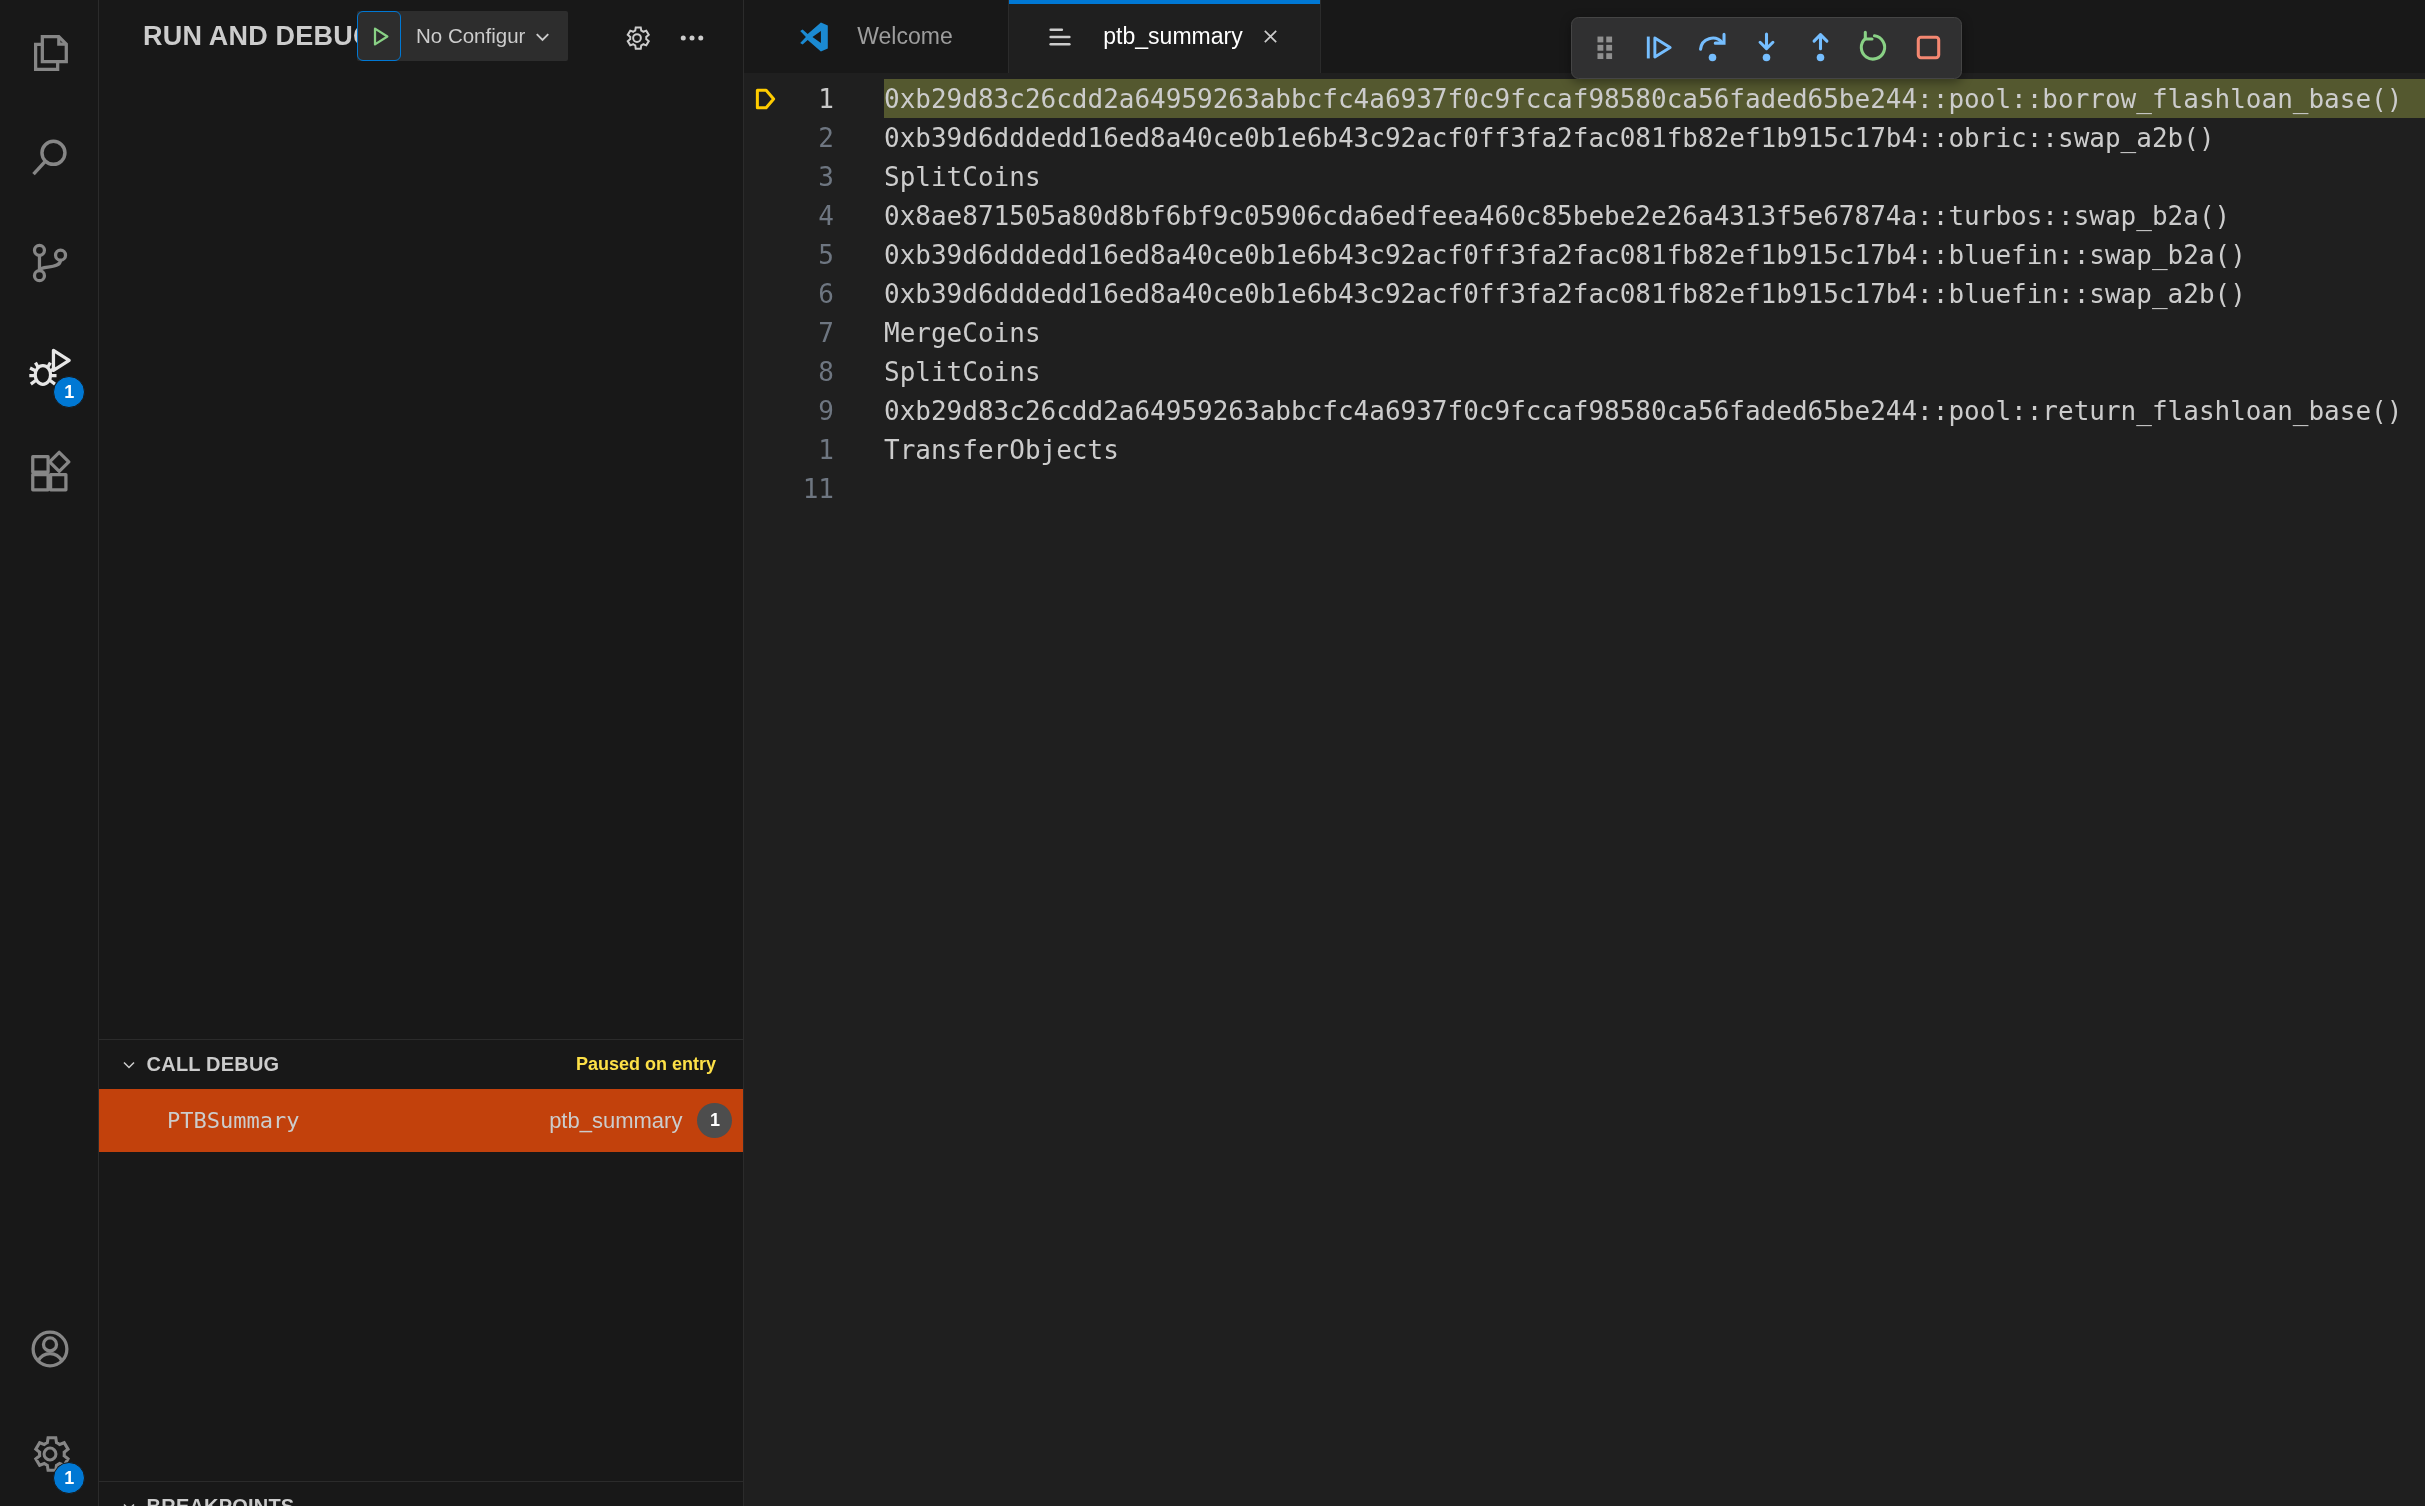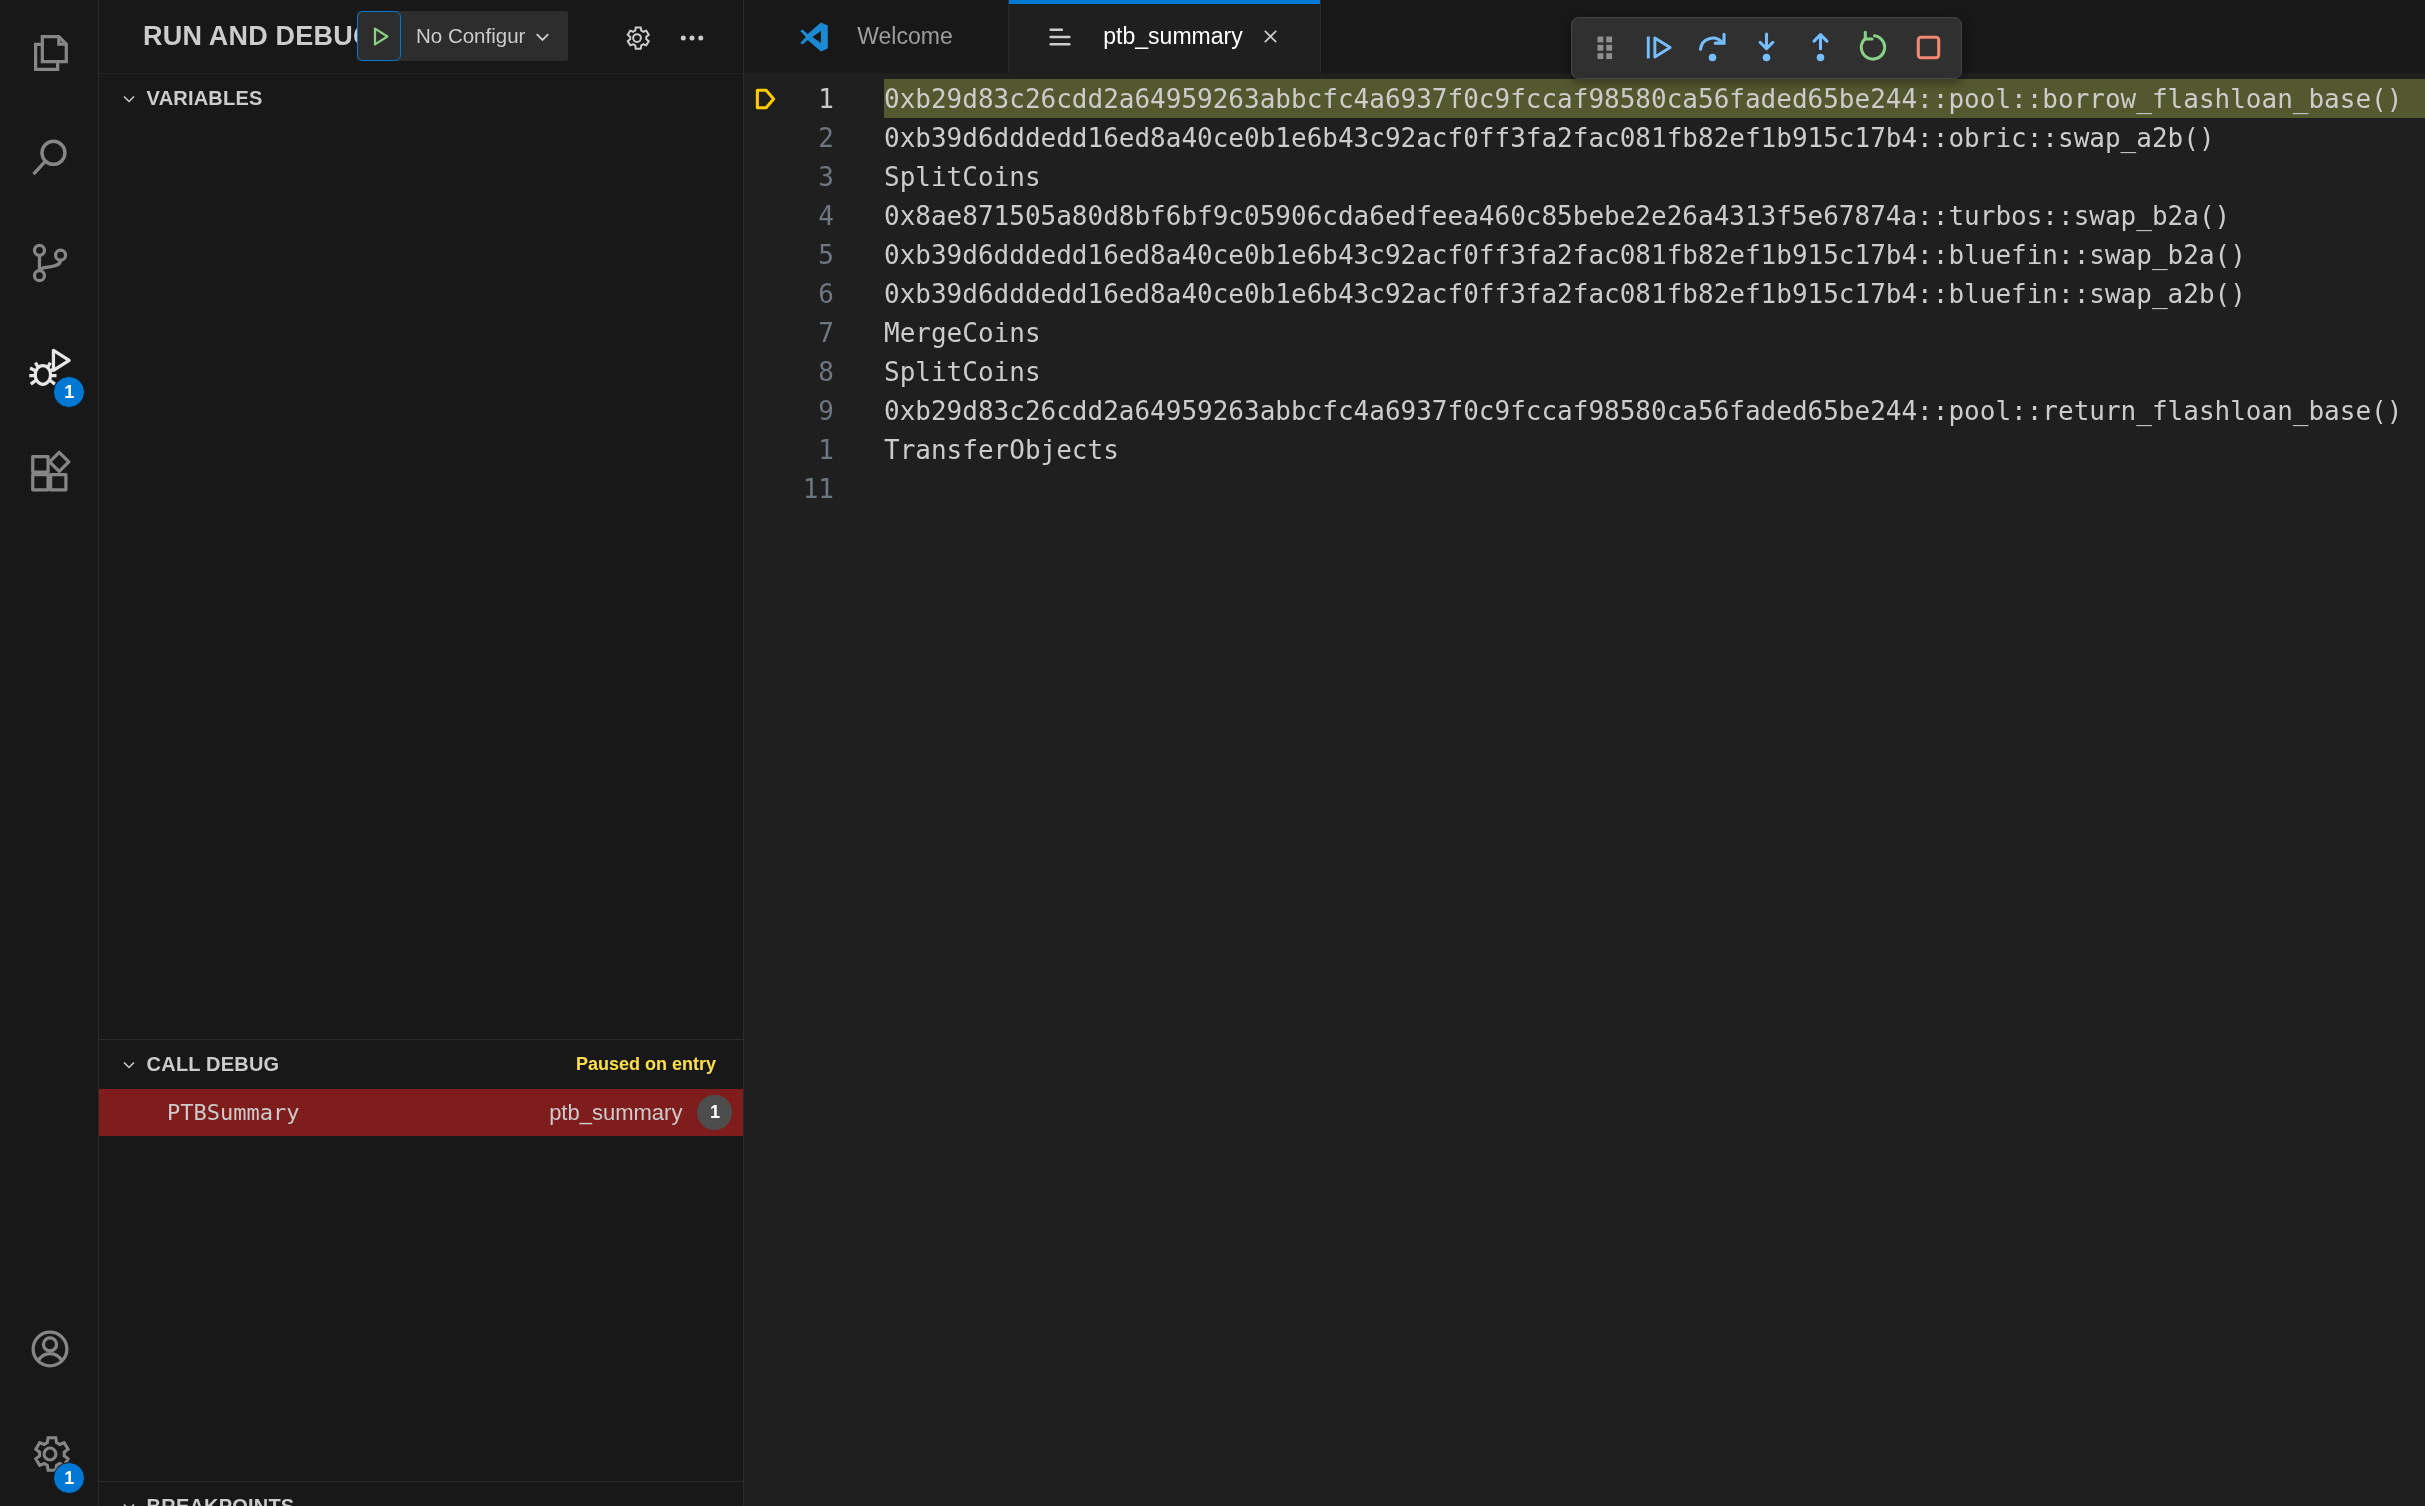--- a/index.html
+++ b/index.html
@@ -41,21 +41,21 @@
   .section { position:absolute; left:0; right:0; border-top:0.8px solid #2b2b2b; }
   .sec-variables   { top:73px;   height:573px; border-top:0.8px solid #212121; }
   .sec-watch       { top:646px;  height:393px; }
   .sec-callstack   { top:1039px; height:441px; }
   .sec-breakpoints { top:1481px; height:50px; }
   .sec-header { height:49px; display:flex; align-items:center; padding-left:20px; cursor:pointer; }
   .sec-header svg { width:20px; height:20px; flex:0 0 20px; }
   .sec-label { margin-left:7.6px; font-size:20px; font-weight:700; color:#cccccc; letter-spacing:0.2px; }
   .sec-status { margin-left:auto; margin-right:27px; font-size:18px; font-weight:700; color:#fde047; }
 
-  .frame-row { height:47px; background:#7f1d1d; display:flex; align-items:center; cursor:pointer; }
+  .frame-row { height:63px; background:#c2410c; display:flex; align-items:center; cursor:pointer; }
   .frame-name { margin-left:68px; font-family:"DejaVu Sans Mono", monospace; font-size:22px; color:#cccccc; }
   .frame-right { margin-left:auto; margin-right:10.6px; display:flex; align-items:center; }
   .frame-source { font-size:22px; color:#cccccc; }
   .frame-badge { margin-left:15px; width:35px; height:35px; border-radius:17.4px; background:#4d4d4d;
                  color:#ffffff; font-size:18px; font-weight:bold; display:flex; align-items:center; justify-content:center; }
 
   
   .editorgroup { position:relative; flex:1; height:100%; background:#1f1f1f; overflow:hidden; }
   .tabbar { height:73px; background:#181818; display:flex; }
   .tab { position:relative; display:flex; align-items:center; justify-content:center;
@@ -197,28 +197,20 @@
       </div>
       <div class="title-action ta-more">
         <svg viewBox="0 0 24 24">
           <circle cx="5" cy="12" r="2" fill="#cccccc"></circle>
             <circle cx="12" cy="12" r="2" fill="#cccccc"></circle>
             <circle cx="19" cy="12" r="2" fill="#cccccc"></circle>
         </svg>
       </div>
     </div>
 
-    <div class="section sec-variables">
-      <div class="sec-header">
-        <svg viewBox="0 0 24 24" fill="none">
-          <path d="M6 9 12 15 18 9" stroke="#cccccc" stroke-width="1.9"></path>
-        </svg>
-        <span class="sec-label">VARIABLES</span>
-      </div>
-    </div>
 
 
     <div class="section sec-callstack">
       <div class="sec-header">
         <svg viewBox="0 0 24 24" fill="none">
           <path d="M6 9 12 15 18 9" stroke="#cccccc" stroke-width="1.9"></path>
         </svg>
         <span class="sec-label">CALL DEBUG</span>
         <span class="sec-status">Paused on entry</span>
       </div>

